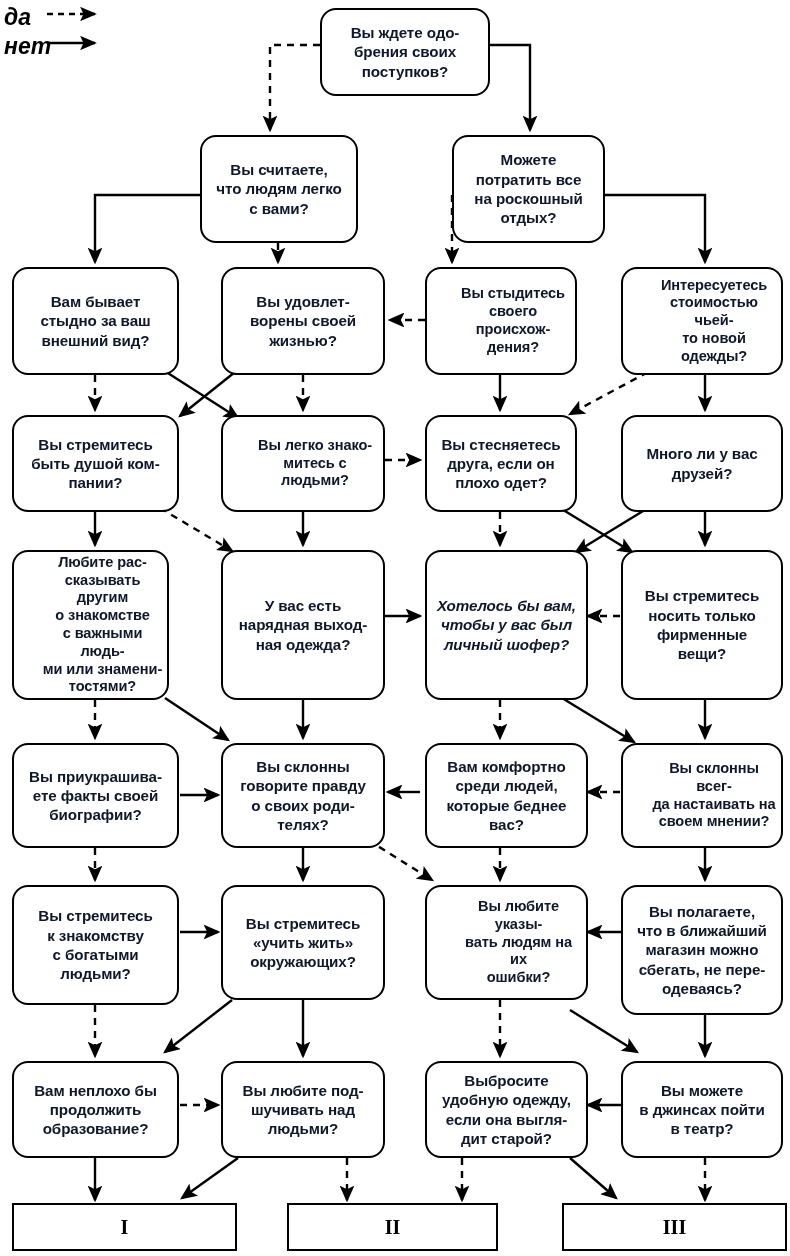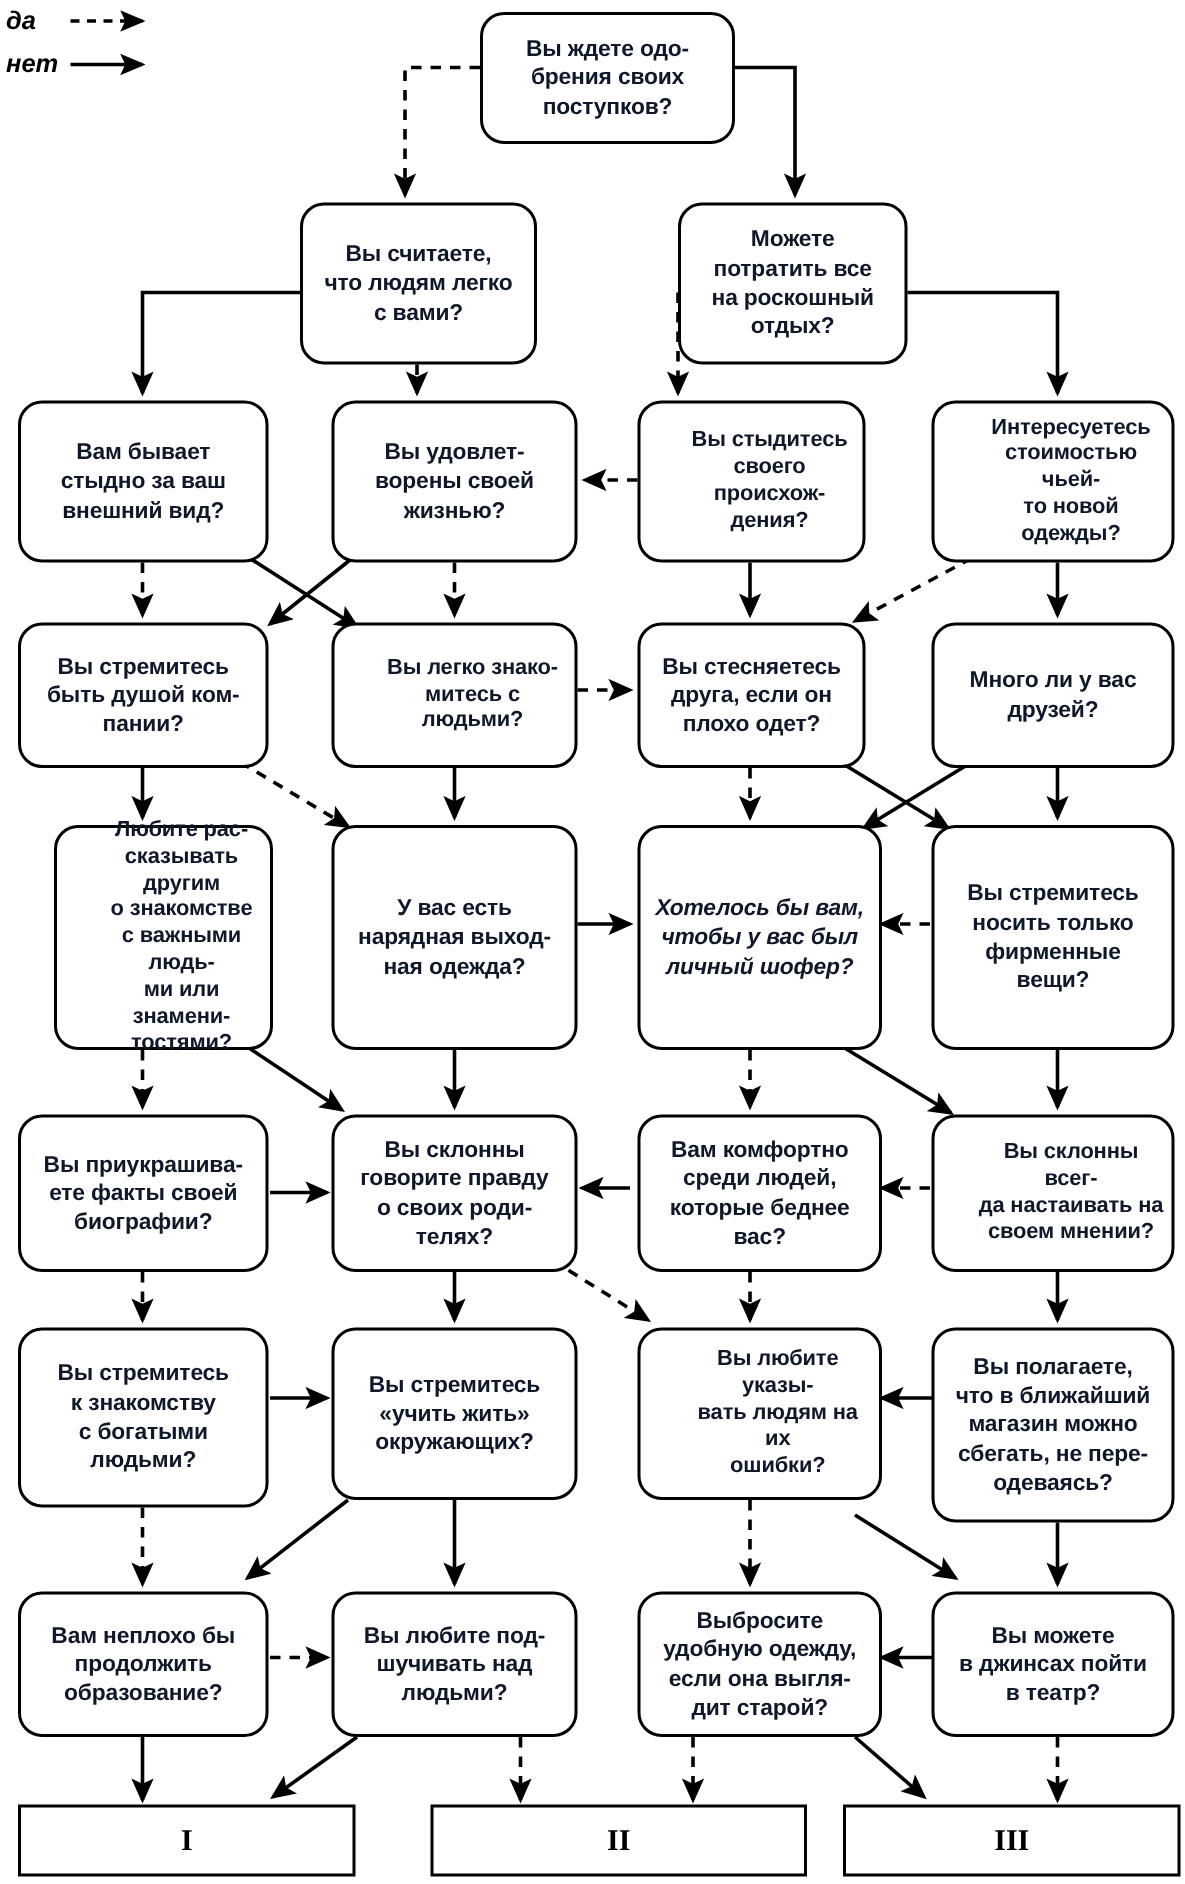--- a/index.html
+++ b/index.html
@@ -37,21 +37,21 @@
     font-weight:700;
     font-size:20px;
     color:#000;
     font-family:"Liberation Serif","DejaVu Serif",serif;
   }
   #legend{position:absolute;left:0;top:0;width:230px;height:70px;}
   .legend-label{
     position:absolute;
     font-style:italic;
     font-weight:700;
-    font-size:17px;
+    font-size:23px;
     color:#000;
     font-family:"Liberation Sans","DejaVu Sans",sans-serif;
   }
   #lg-yes{left:4px;top:4px;}
   #lg-no{left:4px;top:33px;}
   #legend svg{position:absolute;left:0;top:0;}
 </style>
 </head>
 <body>
 
@@ -213,21 +213,21 @@
 быть душой ком-
 пании?</div>
   <div class="node small" style="left:221px;top:415px;width:164px;height:97px;">Вы легко знако-
 митесь с людьми?</div>
   <div class="node" style="left:425px;top:415px;width:152px;height:97px;">Вы стесняетесь
 друга, если он
 плохо одет?</div>
   <div class="node" style="left:621px;top:415px;width:162px;height:97px;">Много ли у вас
 друзей?</div>
 
-  <div class="node small" style="left:12px;top:550px;width:146px;height:150px;margin-left:24px;">Любите рас-
+  <div class="node small" style="left:12px;top:550px;width:157px;height:150px;">Любите рас-
 сказывать другим
 о знакомстве
 с важными людь-
 ми или знамени-
 тостями?</div>
   <div class="node" style="left:221px;top:550px;width:164px;height:150px;">У вас есть
 нарядная выход-
 ная одежда?</div>
   <div class="node" style="left:425px;top:550px;width:163px;height:150px;font-style:italic;">Хотелось бы вам,
 чтобы у вас был
@@ -276,16 +276,16 @@
 людьми?</div>
   <div class="node" style="left:425px;top:1061px;width:163px;height:97px;">Выбросите
 удобную одежду,
 если она выгля-
 дит старой?</div>
   <div class="node" style="left:621px;top:1061px;width:162px;height:97px;text-align:center;">Вы можете
 в джинсах пойти
 в театр?</div>
 
   <div class="result" style="left:12px;top:1203px;width:225px;height:48px;">I</div>
-  <div class="result" style="left:287px;top:1203px;width:251px;height:48px;">II</div>
+  <div class="result" style="left:287px;top:1203px;width:211px;height:48px;">II</div>
   <div class="result" style="left:562px;top:1203px;width:225px;height:48px;">III</div>
 
 </div>
 
 </body></html>

